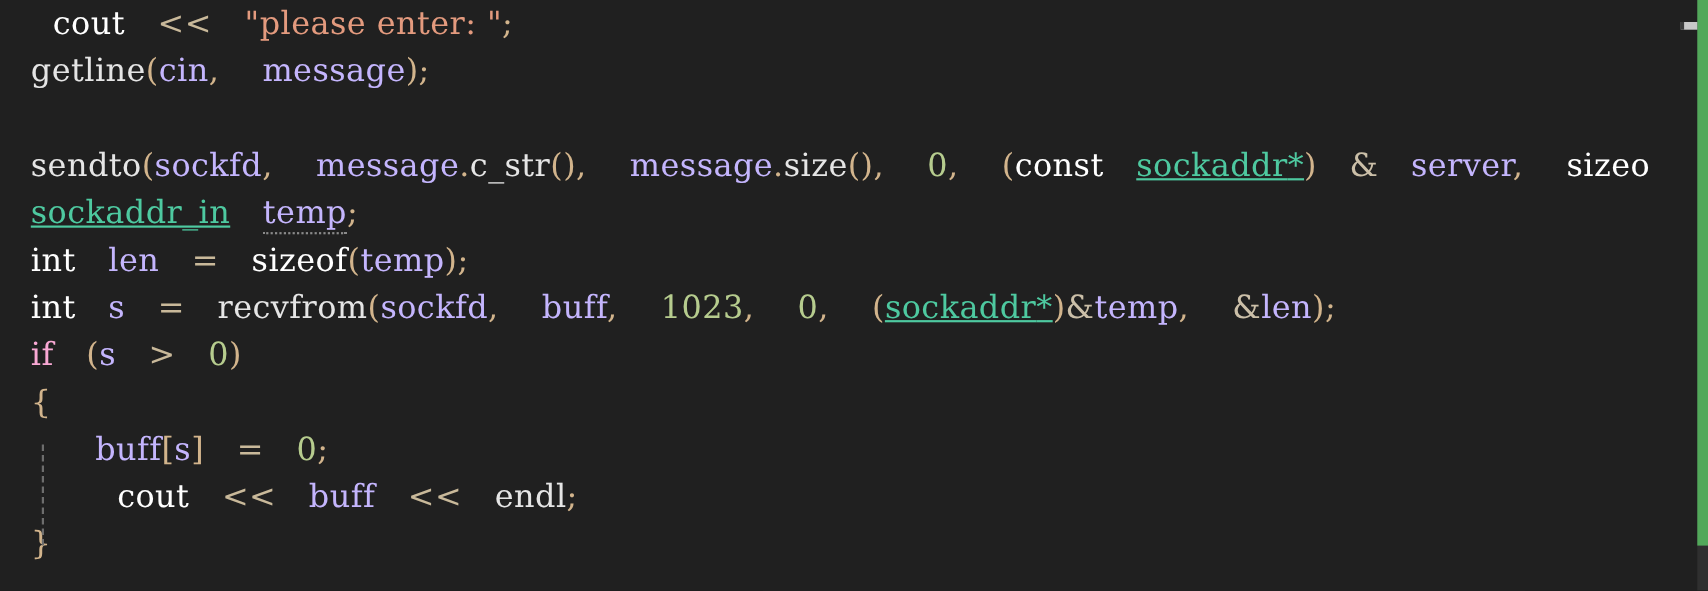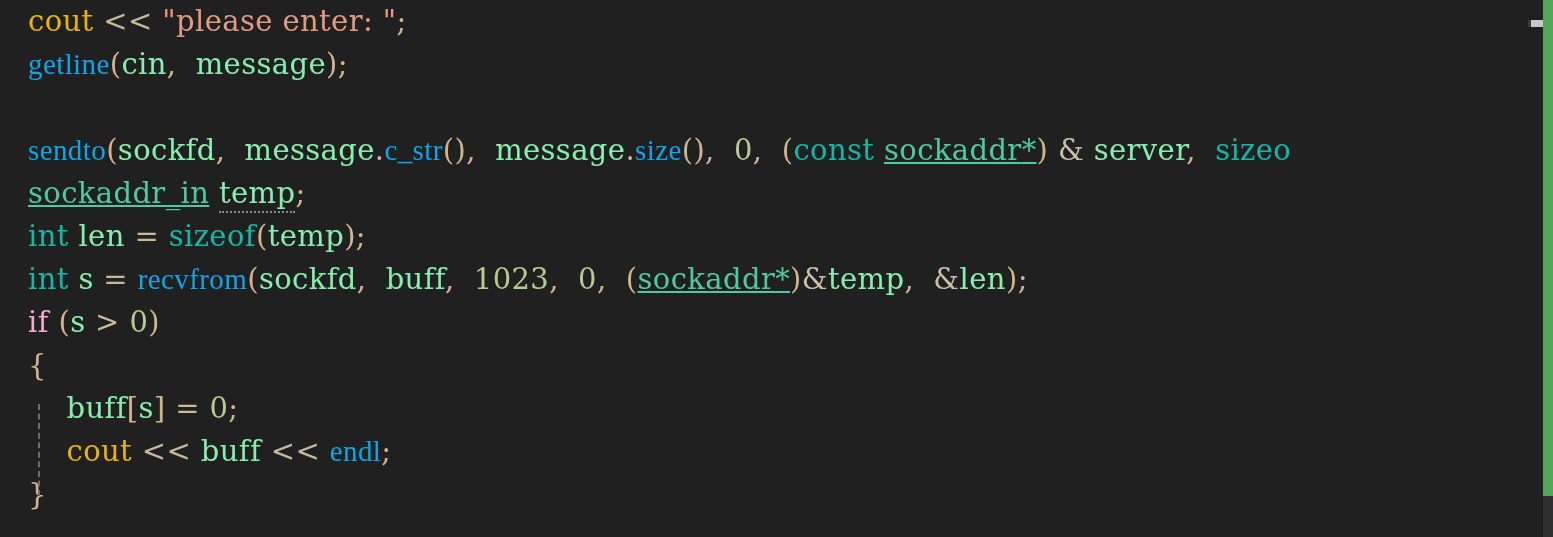--- a/index.html
+++ b/index.html
@@ -32,28 +32,28 @@
     height: 43px;
     line-height: 43px;
     font-size: 29px;
     letter-spacing: 0.4px;
     padding-left: 28px;
     white-space: pre;
     color: #d4d4d4;
   }
 
   
-  .t-plain    { color: #eab308; }
+  .t-plain    { color: #ffffff; margin-left: 20px; }
   .t-punct    { color: #d2b48c; }
   .t-op       { color: #c9b99a; }
   .t-string   { color: #e39a7e; }
-  .t-func     { color: #0ea5e9; font-family: Liberation Serif, serif; }
-  .t-var      { color: #86efac; }
+  .t-func     { color: #e5e5e5; }
+  .t-var      { color: #c4b5fd; }
   .t-type     { color: #4ec9a0; text-decoration: underline; }
-  .t-keyword  { color: #14b8a6; margin-top: 44px; }
+  .t-keyword  { color: #ffffff; margin-top: 44px; }
   .t-ctrl     { color: #f9a8d4; }
   .t-number   { color: #b6cc8e; }
   .t-brace    { color: #d2b48c; }
   .t-amp      { color: #cbbfa8; }
 
   .unused {
     border-bottom: 2px dotted #8a8a8a;
     padding-bottom: 1px;
   }
 

